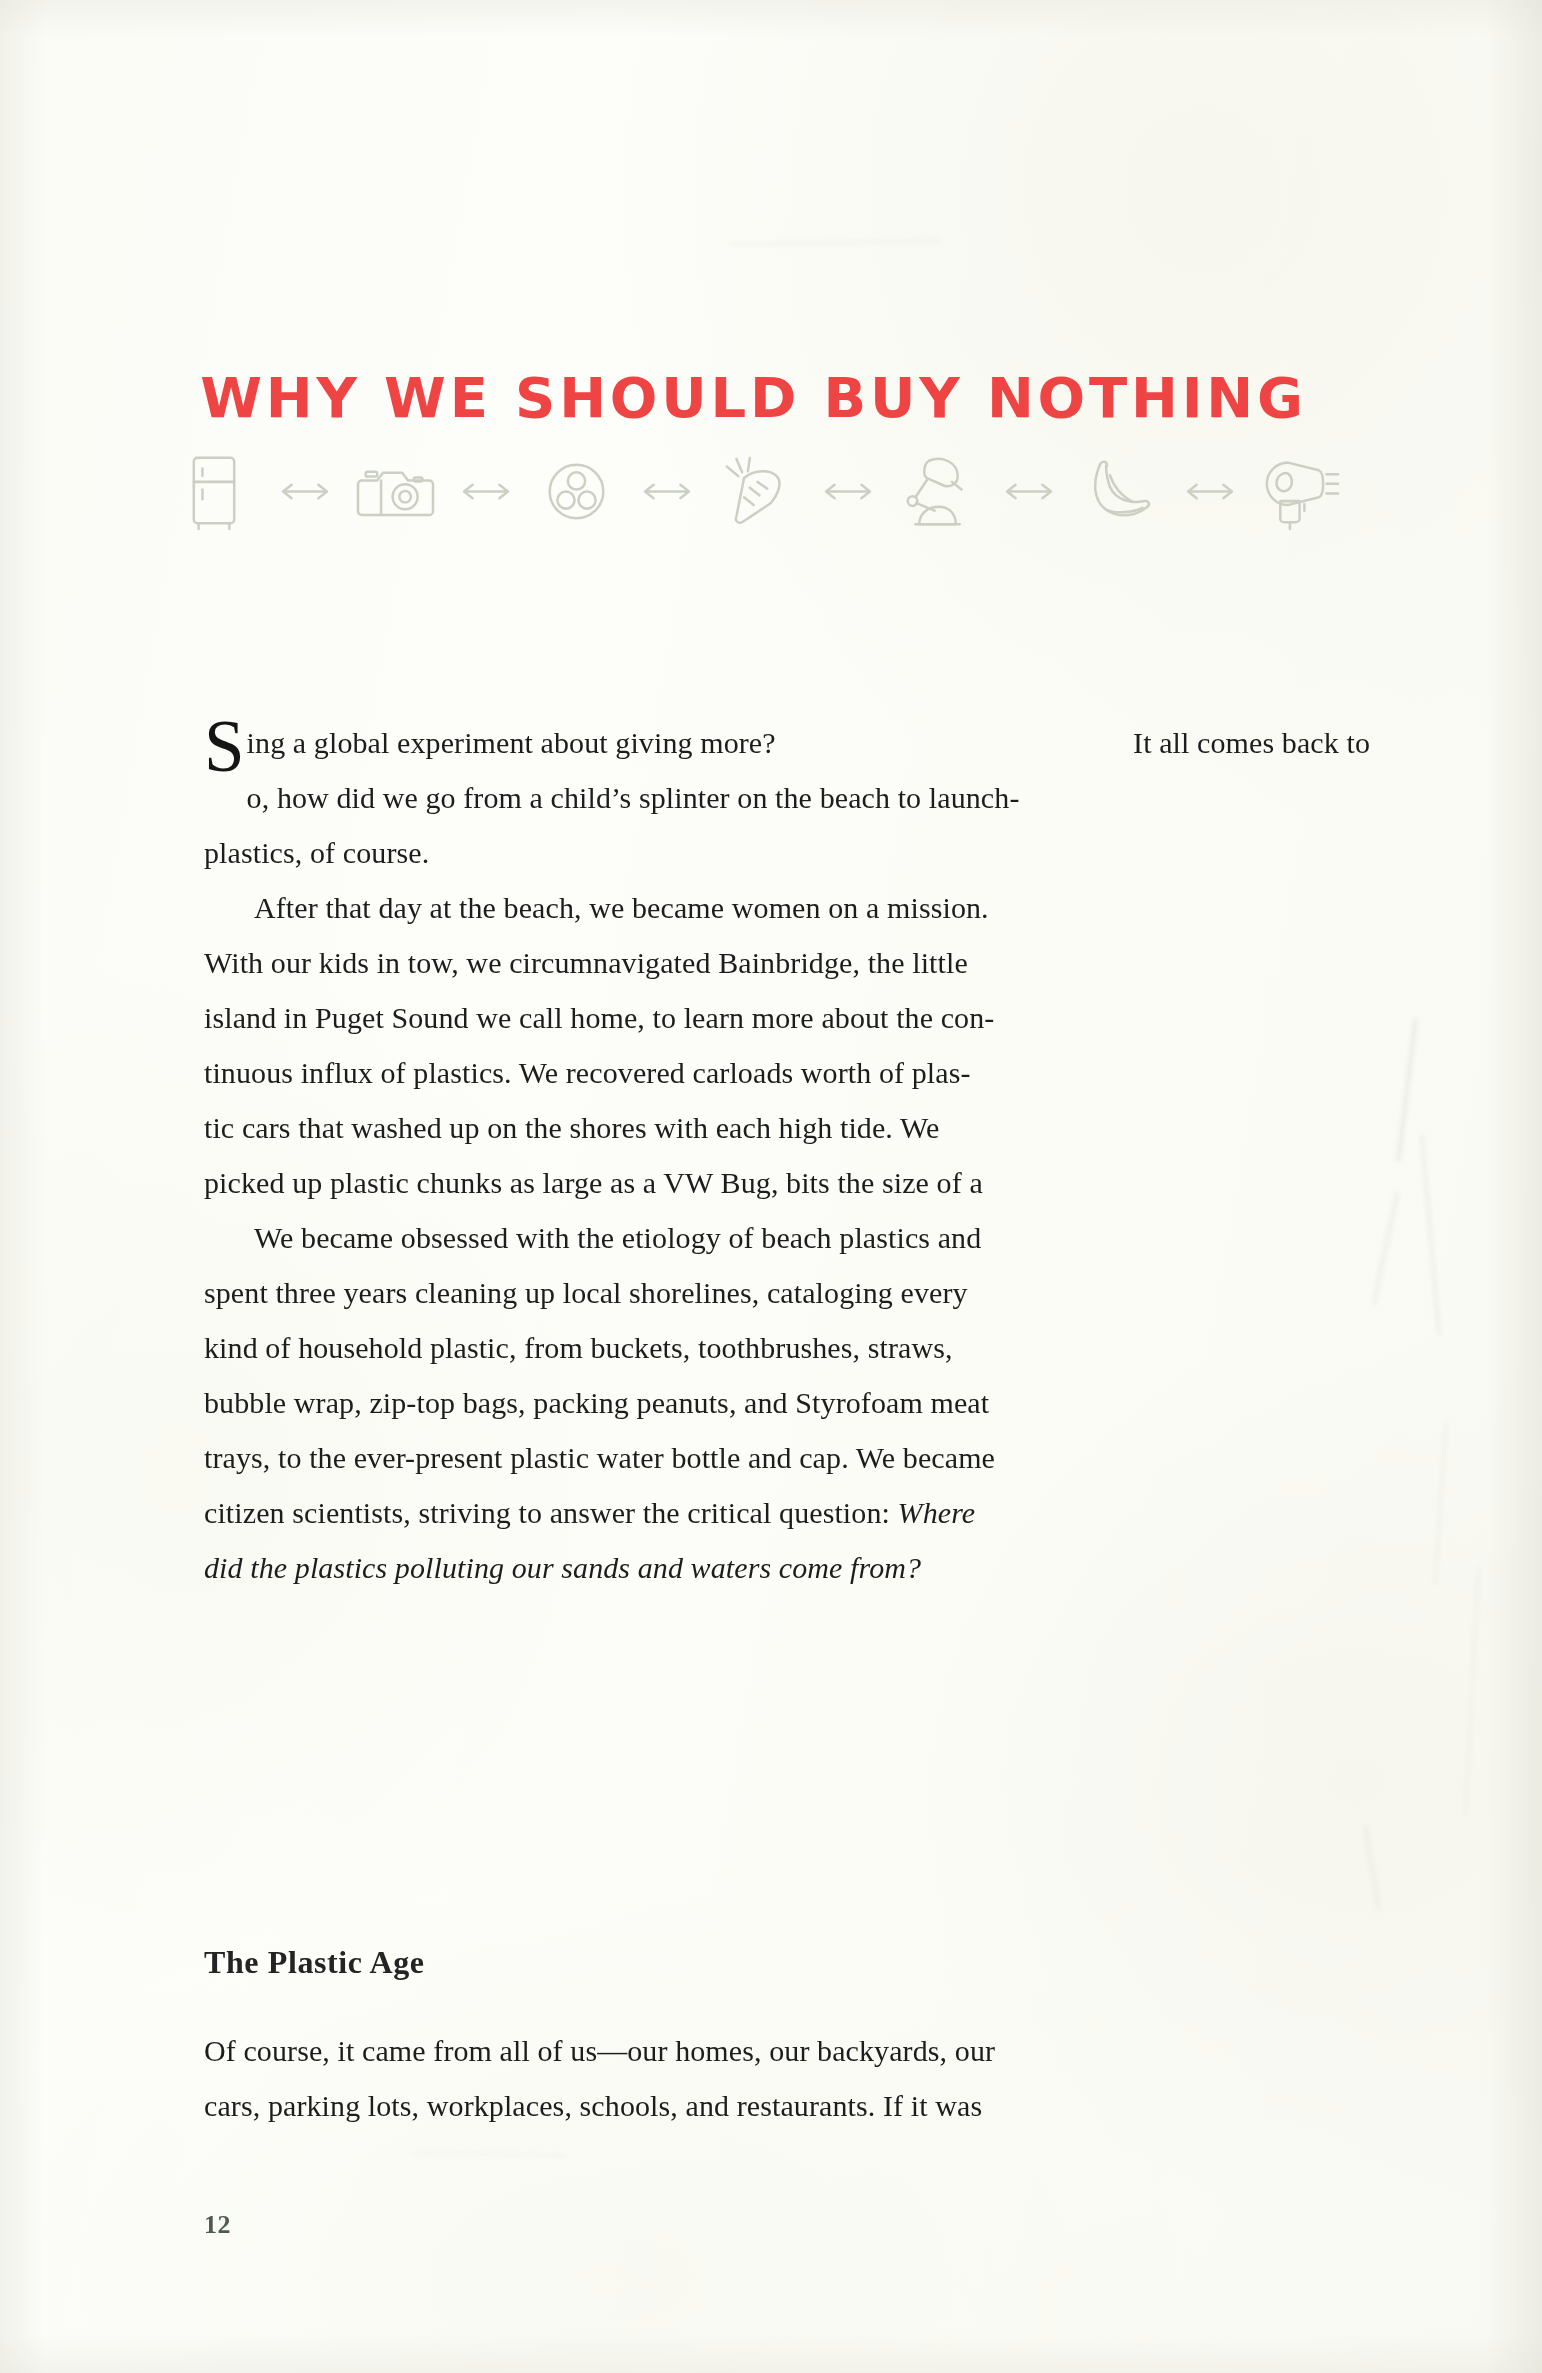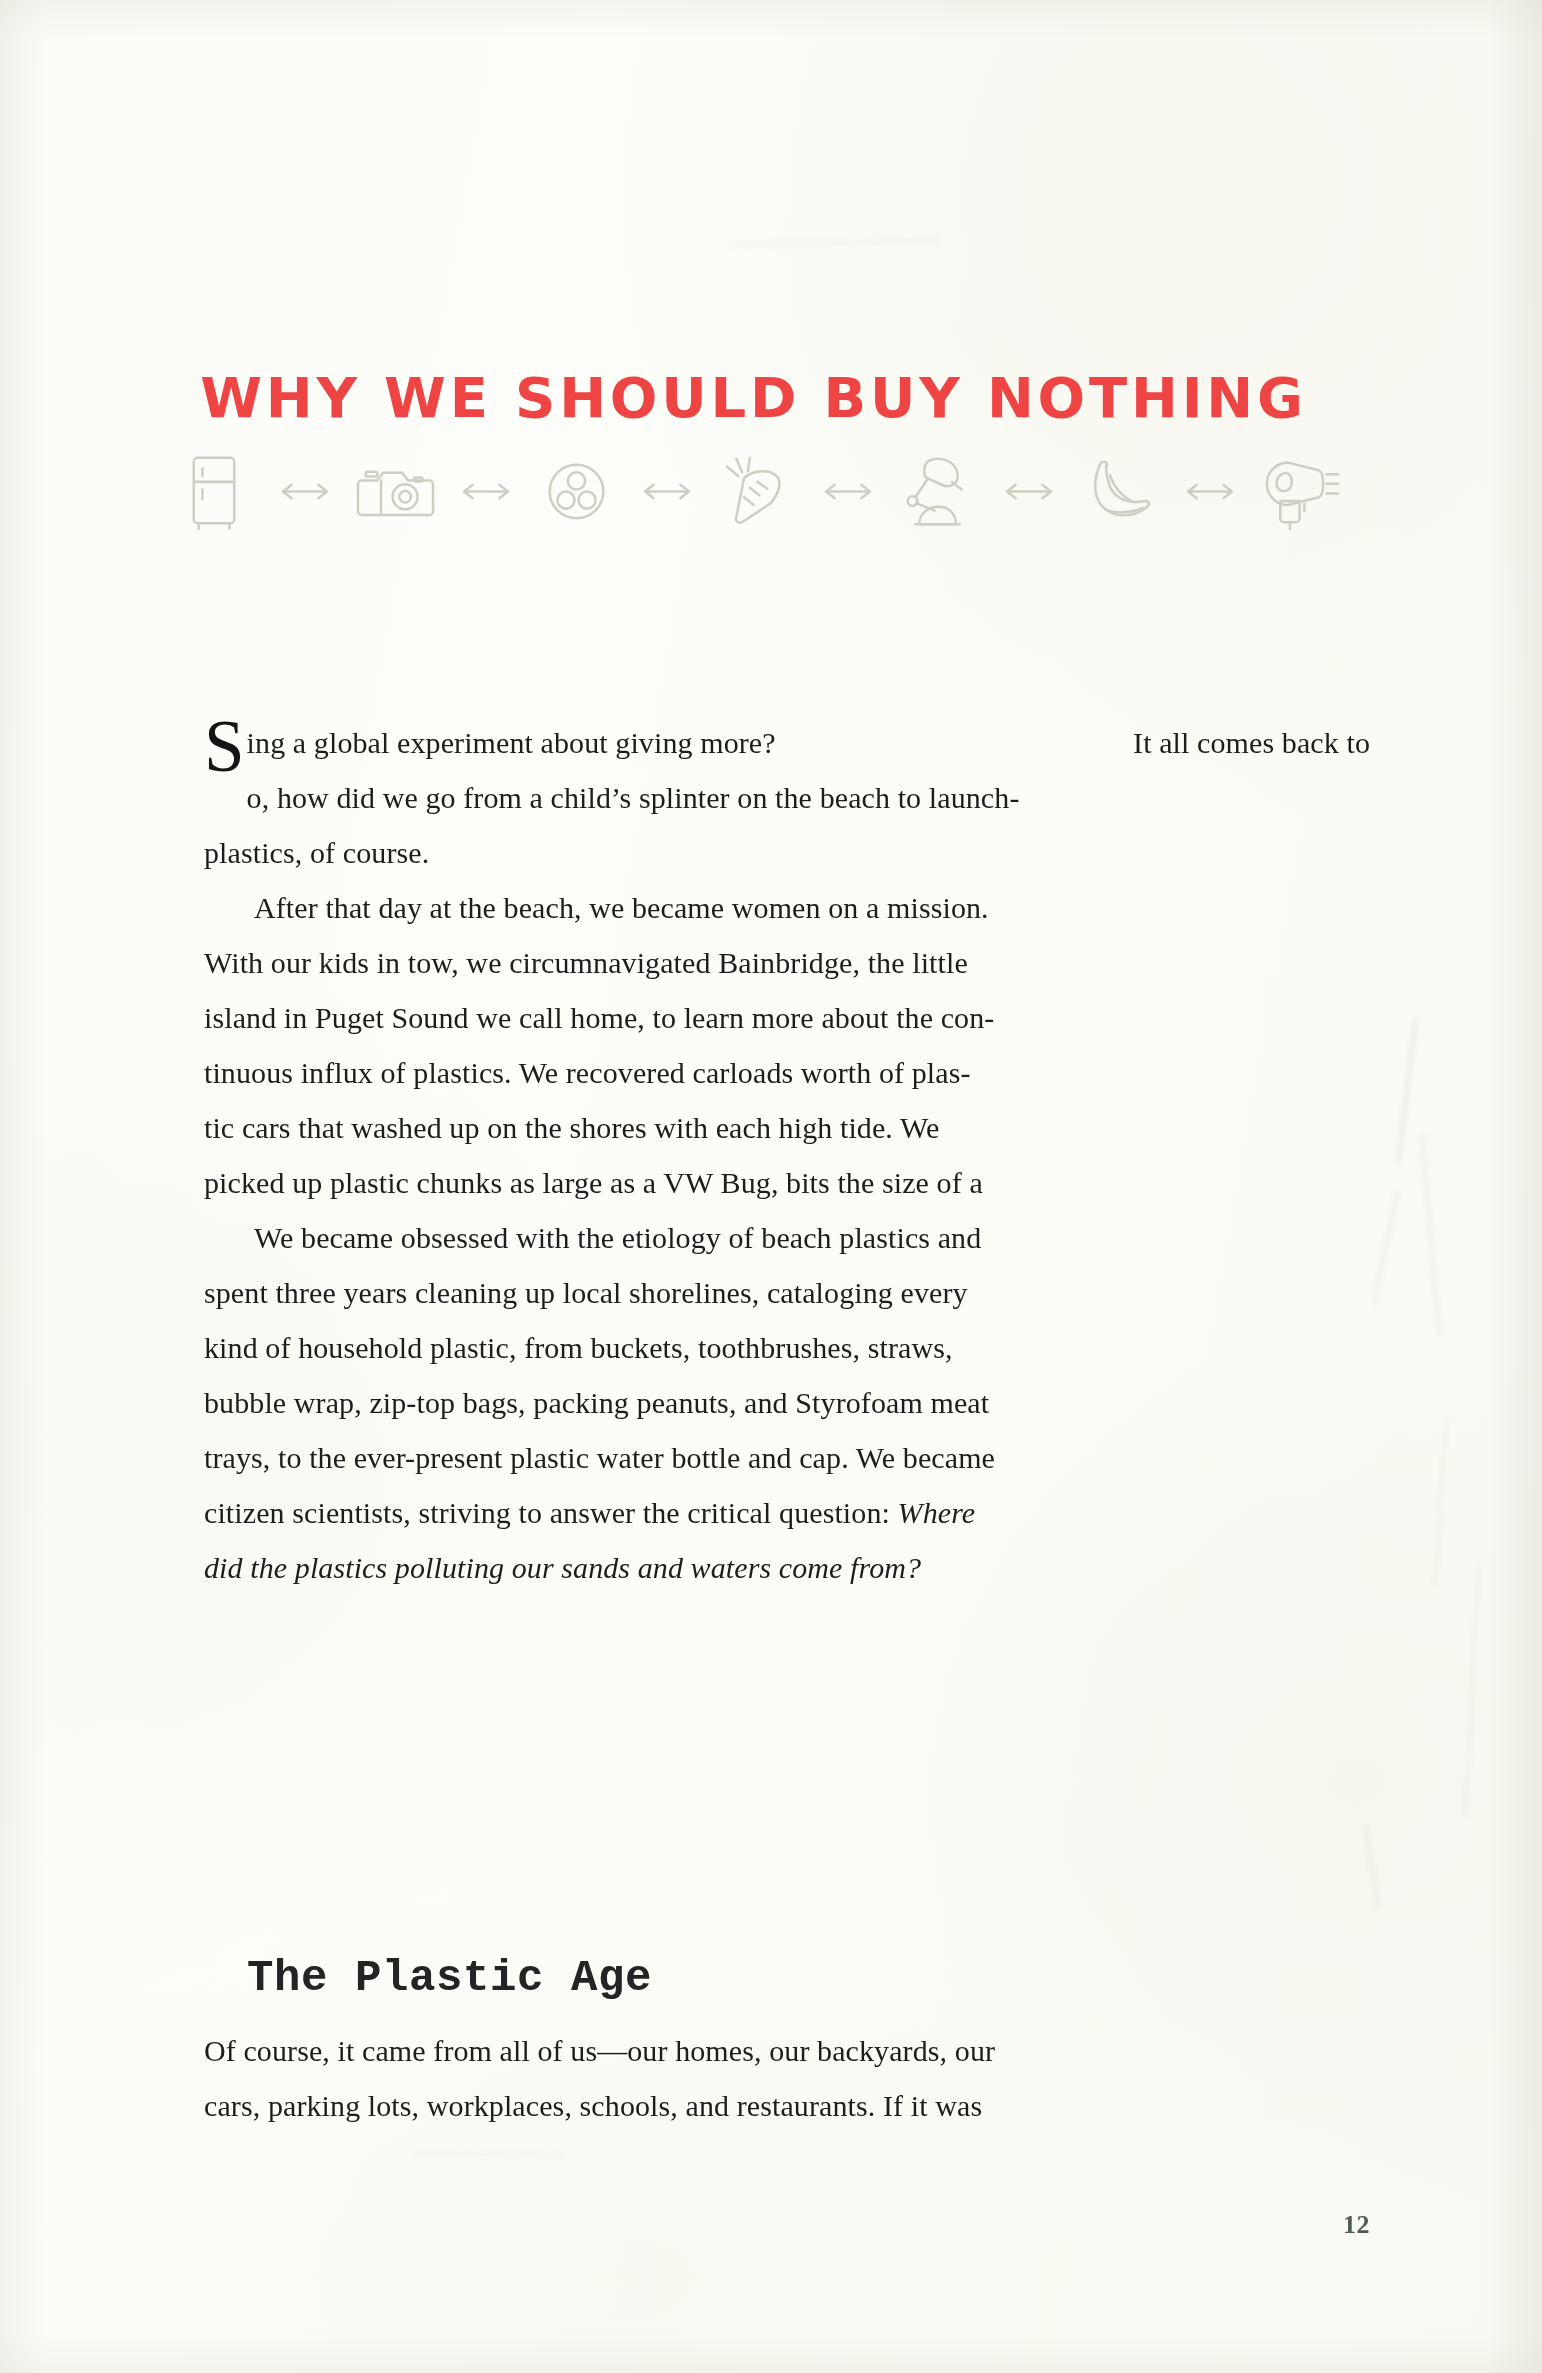--- a/index.html
+++ b/index.html
@@ -149,43 +149,42 @@
     color: #151515;
     font-family: "Liberation Serif", "DejaVu Serif", serif;
   }
   .ital { font-style: italic; }
 
   
   .section-heading {
     position: absolute;
     left: 0;
     top: 1919px;
-    font-family: Liberation Mono, monospace;
+    font-family: Liberation Serif, serif;
     font-weight: 700;
-    font-size: 44px;
+    font-size: 32px;
     letter-spacing: 0.6px;
     color: #242424;
     line-height: 1;
-    margin-left: 43px;
   }
 
   .tail-block {
     position: absolute;
     left: 0;
     top: 2023px;
     width: 1166px;
   }
 
   
   .folio {
     position: absolute;
     left: 0;
     top: 2210px;
     width: 1166px;
-    text-align: right;
+    text-align: left;
     font-size: 26px;
     font-weight: 700;
     color: #4d5b51;
     letter-spacing: 0.5px;
   }
 </style>
 </head>
 <body>
 
 <div class="page"></div>

